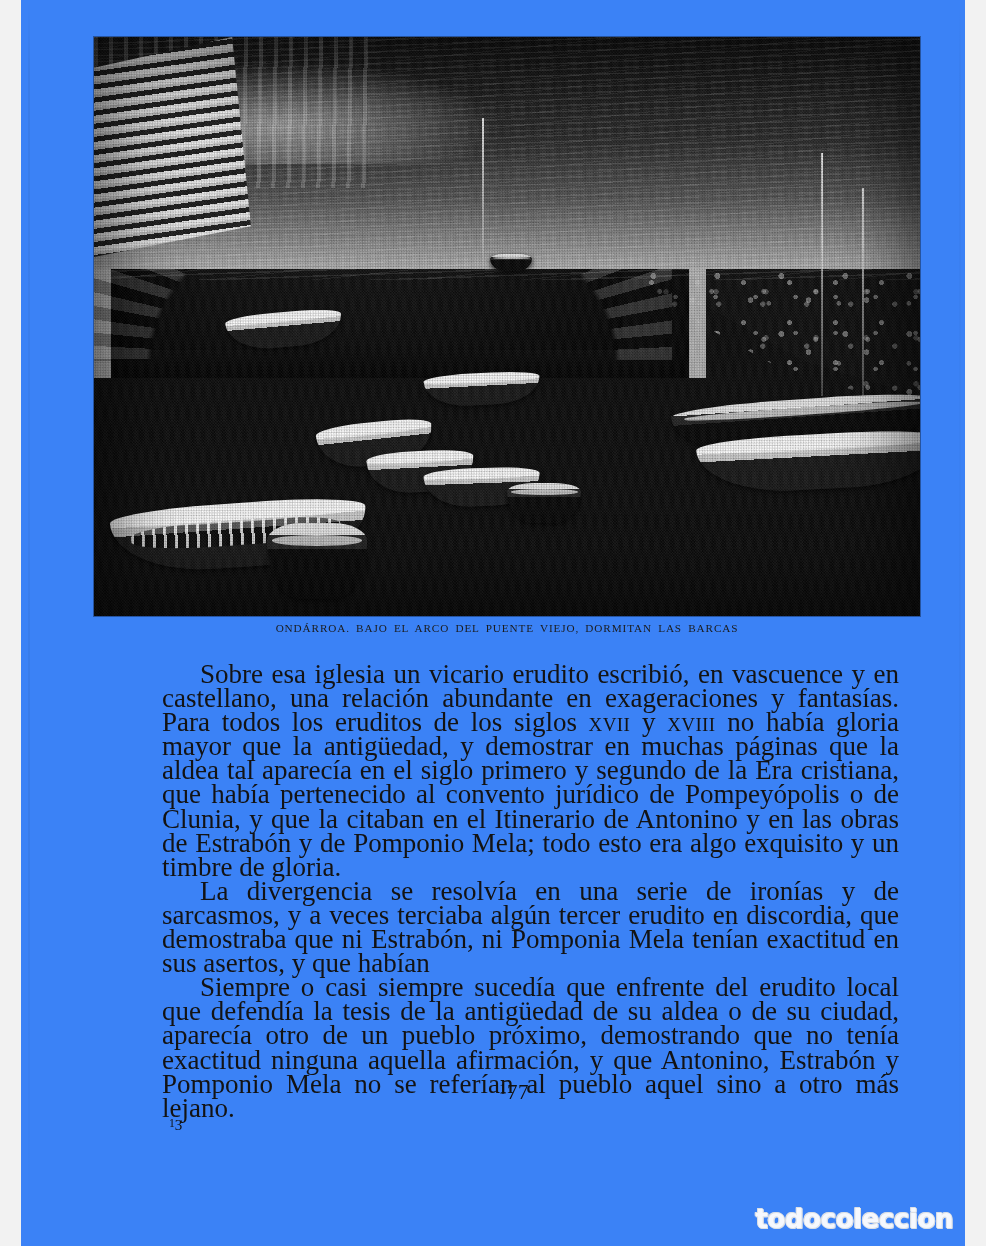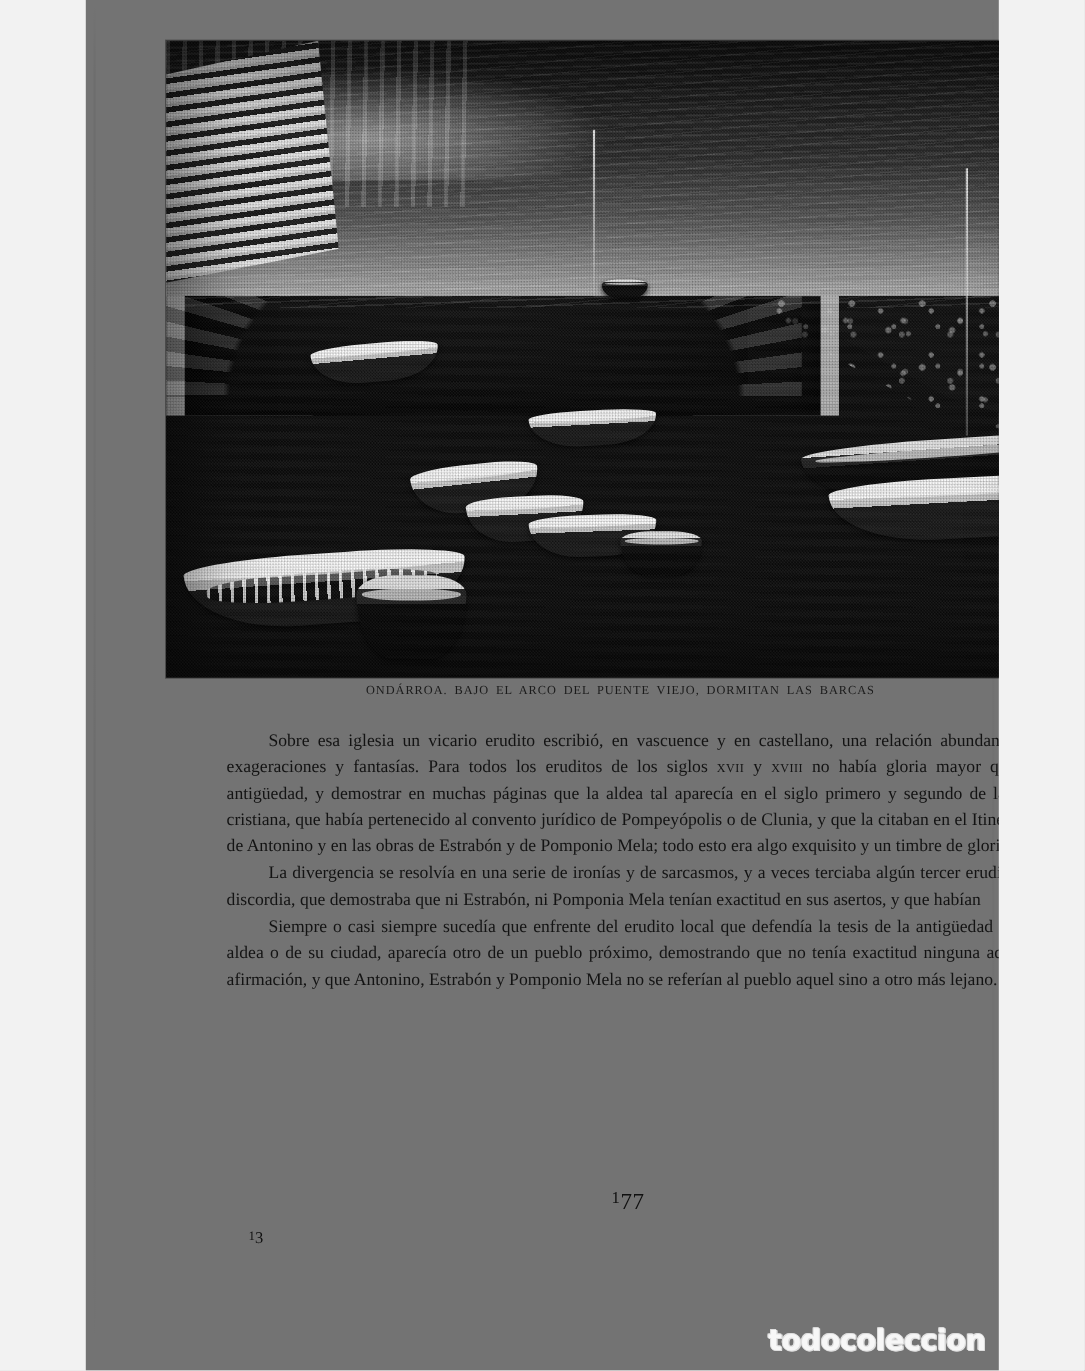--- a/index.html
+++ b/index.html
@@ -3,24 +3,24 @@
 <meta charset="utf-8">
 <title>Scanned book page 177</title>
 <style>
   html, body {
     margin: 0;
     padding: 0;
     background: #f2f2f2;
   }
   .page {
     position: relative;
-    width: 830px;
+    width: 944px;
     height: 1246px;
     margin: 0 auto;
-    background: #737373;
+    background: #3b82f6;
     overflow: hidden;
     font-family: "Liberation Serif", "DejaVu Serif", serif;
     color: #141414;
     text-decoration: underline;
   }
 
   
   .scan-streak {
     position: absolute;
     left: 7px;
@@ -279,24 +279,24 @@
     text-align: center;
     font-size: 11.2px;
     letter-spacing: .9px;
     word-spacing: 2.5px;
     color: #1b1b1b;
   }
 
   
   .body-text {
     position: absolute;
-    left: 128px;
+    left: 141px;
     top: 662px;
     width: 737px;
-    font-size: 16px;
+    font-size: 27px;
     line-height: 24.1px;
     text-align: justify;
     text-justify: inter-word;
     color: #131313;
   }
   .body-text p { margin: 0; }
   .body-text p + p { margin-top: 0; }
   .body-text p { text-indent: 38px; }
   .sc {
     font-variant: small-caps;

